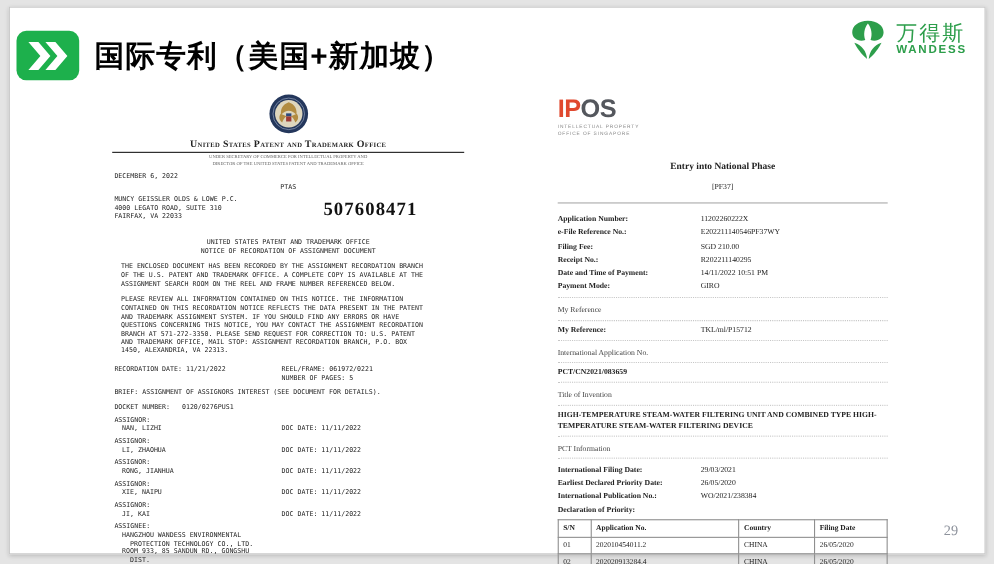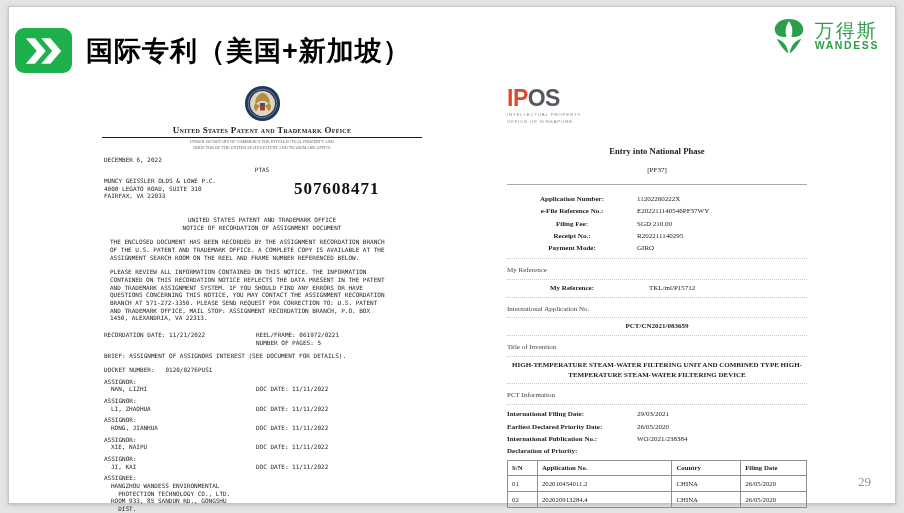--- a/index.html
+++ b/index.html
@@ -55,22 +55,22 @@
   .ipos-os { color:var(--ipos_gray,#54575d); }
   .ipos-sub { font-family:"Liberation Sans",sans-serif; font-size:4.4px; color:#8a8a8a;
               letter-spacing:.8px; line-height:1.5; margin-top:2px; white-space:pre-wrap; }
   .sg-title { text-align:center; font-weight:bold; font-size:8.6px; margin-top:20px; }
   .sg-code { text-align:center; font-size:7px; margin-top:9px; }
   .sg-solid { border-top:1px solid #a9a9a9; margin:8px 0 5px; }
   .sg-fields { }
   .sg-frow { display:flex; padding:1.2px 0; }
   .sg-flabel { width:130px; flex:none; font-weight:bold; }
   .sg-section { color:#444; margin-top:7px; padding-bottom:3px; border-bottom:1px dotted #c6c6c6; }
-  .sg-content { padding:4px 0 3px; border-bottom:1px dotted #c6c6c6;text-align:center; }
-  .sg-myref { display:flex;gap:12px; }
+  .sg-content { padding:4px 0 3px; border-bottom:1px dotted #c6c6c6; }
+  .sg-myref { display:flex; }
   .sg-bold { font-weight:bold; }
   .sg-invention { font-weight:bold; line-height:1.4; }
   .sg-pctrows { padding-top:4px; }
   .sg-table { width:100%; border-collapse:collapse; margin-top:2px; }
   .sg-table th, .sg-table td { border:1px solid #8f8f8f; font-size:6.8px; text-align:left;
                                padding:2.5px 4px; font-family:"Liberation Serif",serif; }
   .sg-table th { font-weight:bold; }
   .col-sn { width:10%; } .col-app { width:45%; } .col-country { width:23%; } .col-date { width:22%; }
 
   .page-num { position:absolute; right:24px; bottom:13px; font-size:13px; color:#8d929c;
@@ -220,20 +220,24 @@
         <span class="sg-flabel">e-File Reference No.:</span>
         <span>E202211140546PF37WY</span>
       </div>
       <div class="sg-frow">
         <span class="sg-flabel">Filing Fee:</span>
         <span>SGD 210.00</span>
       </div>
       <div class="sg-frow">
         <span class="sg-flabel">Receipt No.:</span>
         <span>R202211140295</span>
+      </div>
+      <div class="sg-frow">
+        <span class="sg-flabel">Date and Time of Payment:</span>
+        <span>14/11/2022 10:51 PM</span>
       </div>
       <div class="sg-frow">
         <span class="sg-flabel">Payment Mode:</span>
         <span>GIRO</span>
       </div>
     </div>
 
     <div class="sg-section">My Reference</div>
     <div class="sg-content sg-myref">
       <span class="sg-flabel">My Reference:</span>

